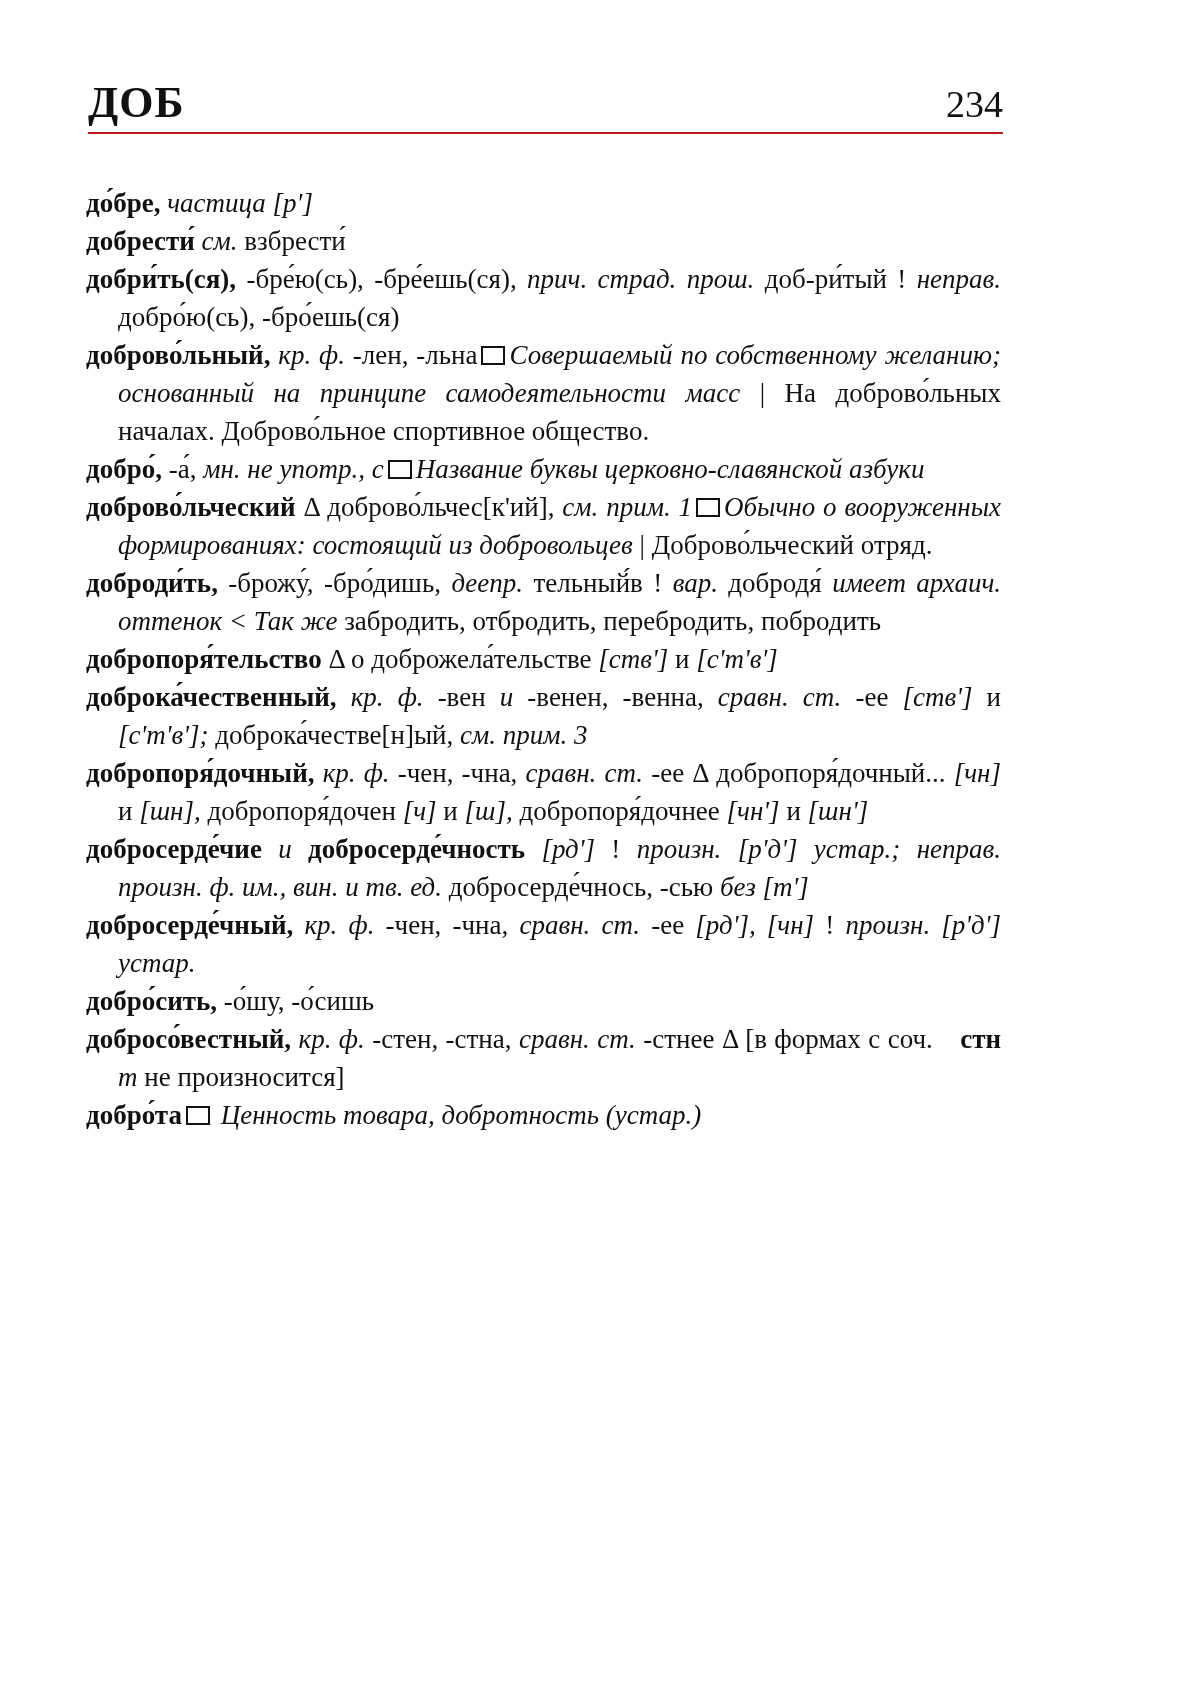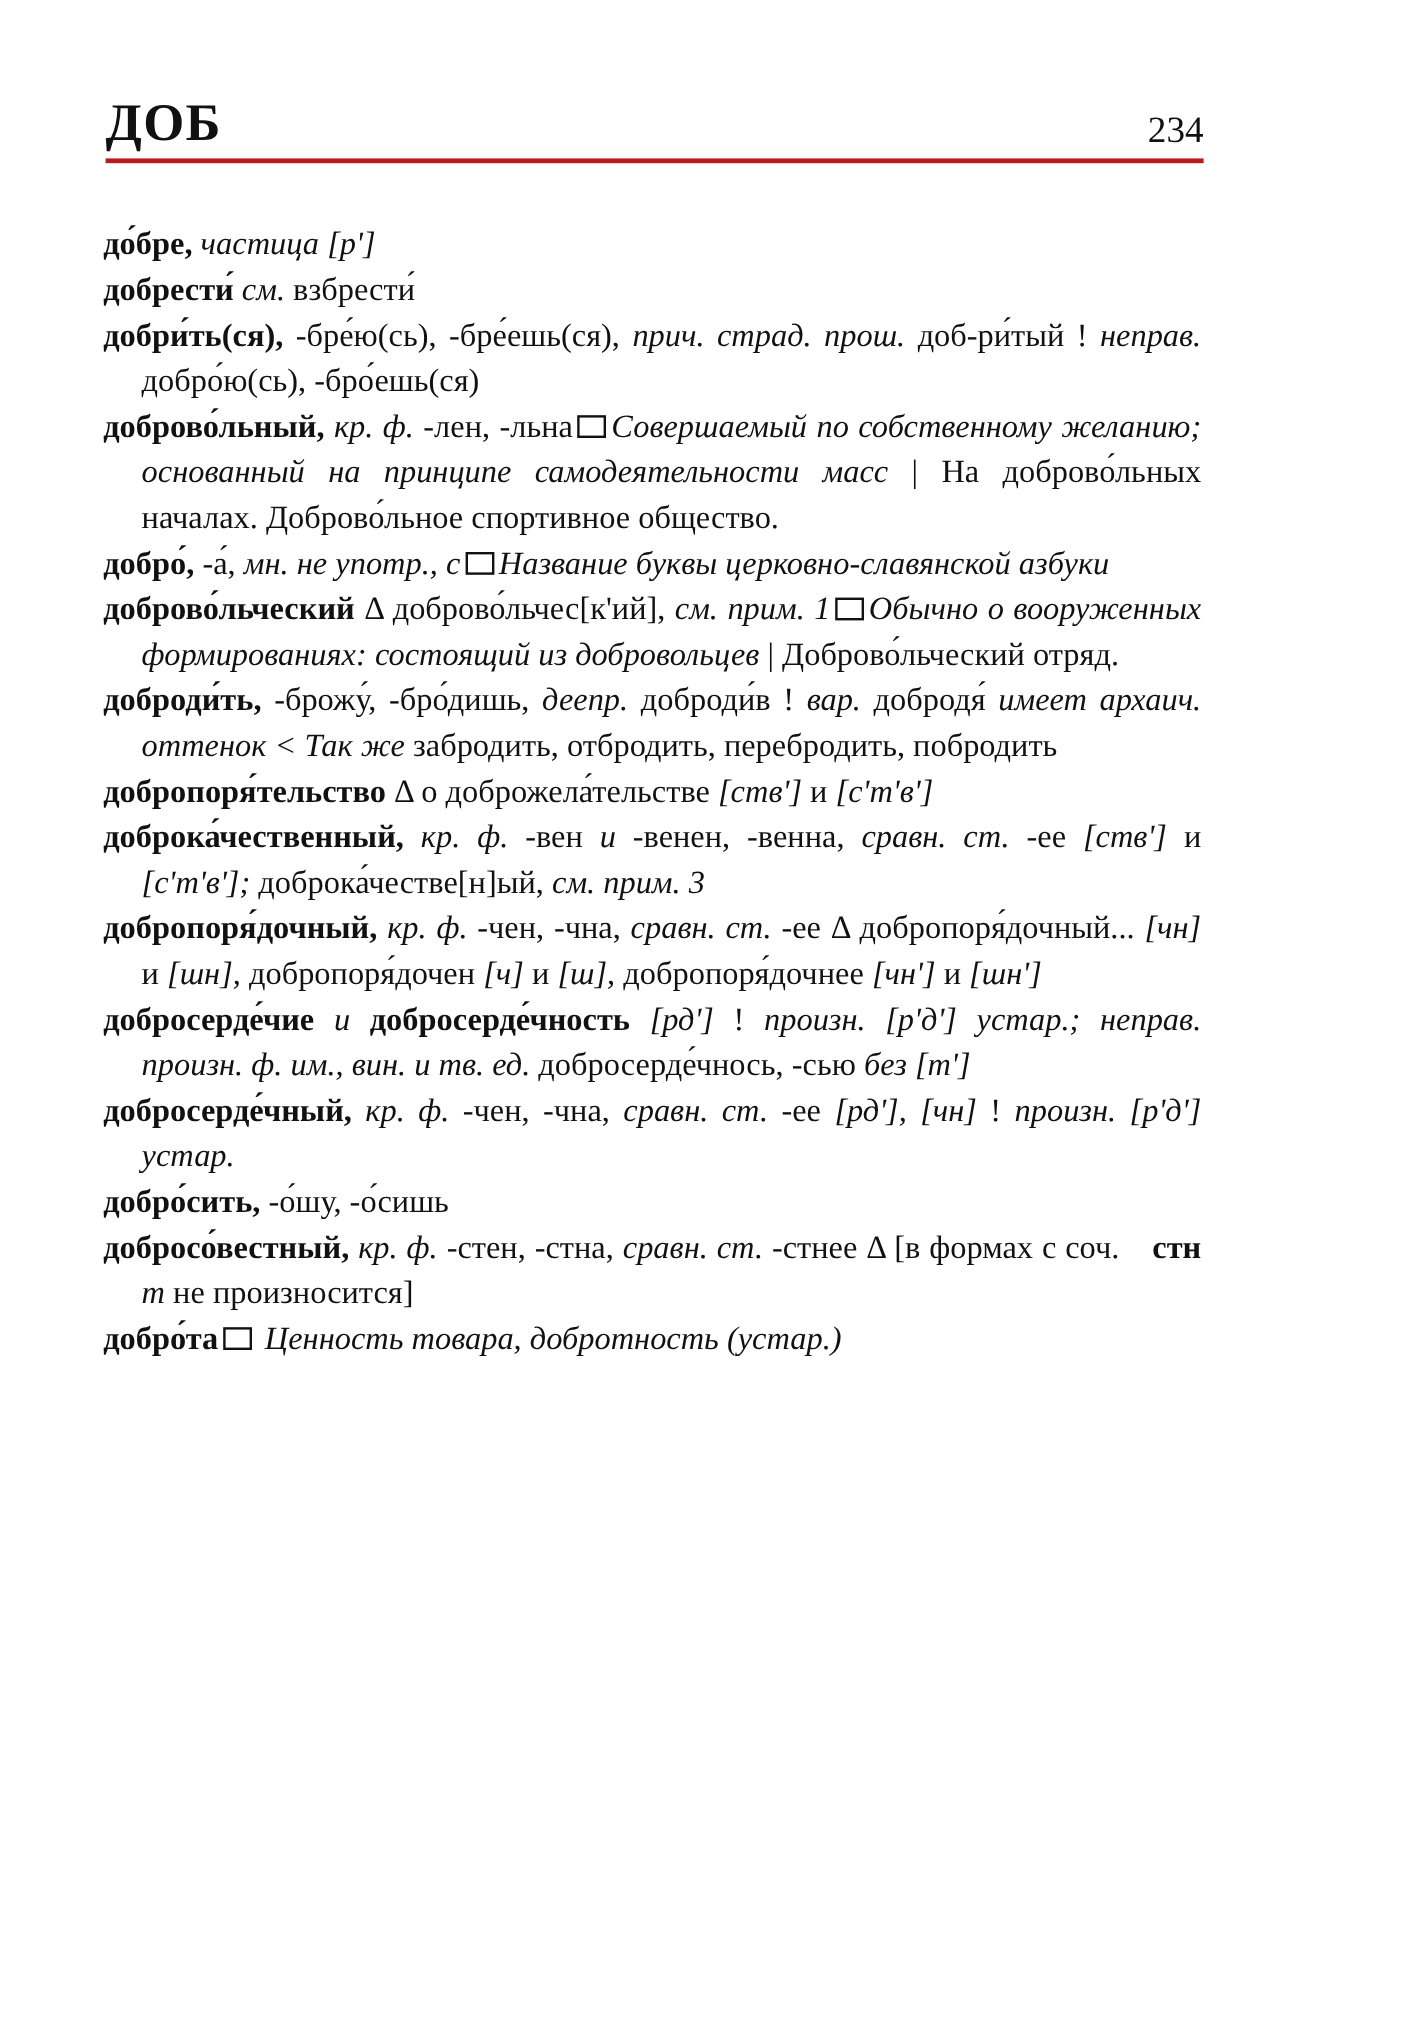--- a/index.html
+++ b/index.html
@@ -3,30 +3,30 @@
   <meta charset="utf-8">
   <style>
     html, body { margin: 0; padding: 0; background: #ffffff; }
     body {
       width: 1178px; height: 1700px; position: relative; overflow: hidden;
       font-family: "Liberation Serif", "DejaVu Serif", serif;
       color: #111111;
     }
     .header {
       position: absolute; left: 88px; top: 76px; width: 915px; height: 56px;
-      border-bottom: 4px solid #b91c1c;
+      border-bottom: 2px solid #b91c1c;
     }
     .header .guide {
       position: absolute; left: 0; bottom: 4px;
       font-size: 44px; font-weight: bold; letter-spacing: 1px;
       font-family: "Liberation Serif", serif;
     }
     .header .pagenum {
       position: absolute; right: 0; bottom: 6px;
-      font-size: 31px;
+      font-size: 38px;
     }
     .entries {
       position: absolute; left: 86px; top: 184px; width: 915px;
       font-size: 27px; line-height: 38px;
     }
     .entry {
       padding-left: 32px; text-indent: -32px;
       text-align: justify;
     }
     .entry .hw { font-weight: bold; }
@@ -86,21 +86,21 @@
     <span>Δ доброво́льчес[к'ий],</span>
     <i>см. прим. 1</i><span class="box"></span><i>Обычно о вооруженных формированиях: состоящий из добровольцев</i>
     <span>| Доброво́льческий отряд.</span>
   </div>
 
 
   <div class="entry">
     <span class="hw">доброди́ть,</span>
     <span>-брожу́, -бро́дишь,</span>
     <i>деепр.</i>
-    <span>доброди́в !</span>
+    <span>тельный́в !</span>
     <i>вар.</i>
     <span>добродя́</span>
     <i>имеет архаич. оттенок &lt; Так же</i>
     <span>забродить, отбродить, перебродить, побродить</span>
   </div>
 
   <div class="entry">
     <span class="hw">добропоря́тельство</span>
     <span>Δ о доброжела́тельстве</span>
     <i>[ств']</i>

